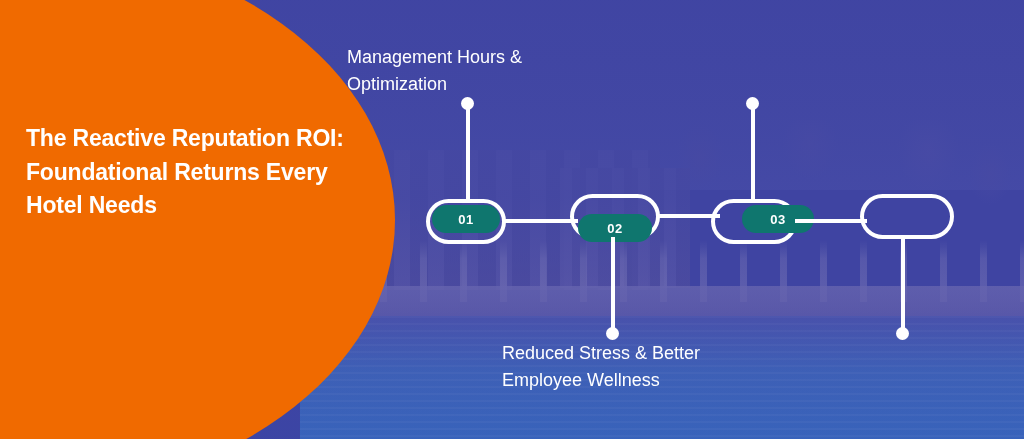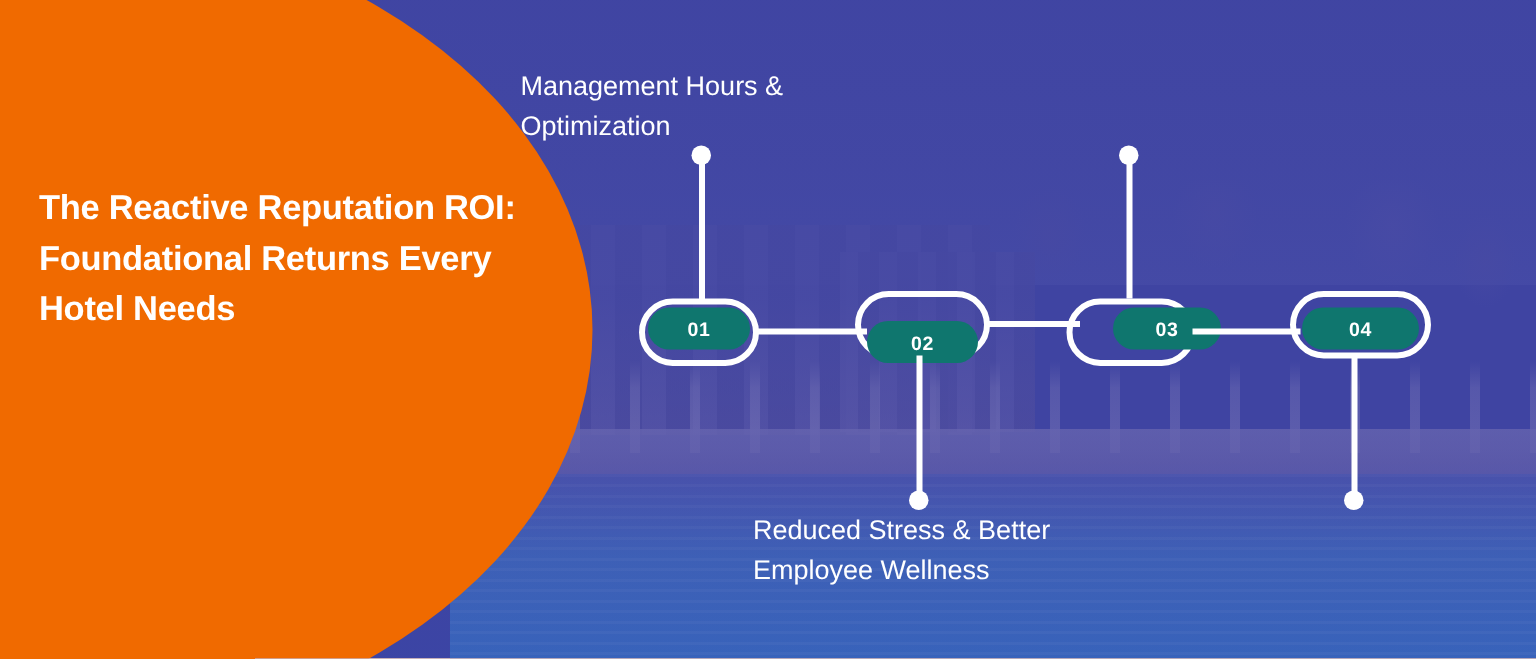--- a/index.html
+++ b/index.html
@@ -216,21 +216,18 @@
     <div class="seg seg-v" style="left:751px; top:104px; height:95px;"></div>
 
     <div class="ring" style="left:711px; top:199px; width:86px; height:45px;"></div>
     <div class="pill" style="left:718px; top:205px; width:72px; height:28px;margin-left:24px;">
       <span>03</span>
     </div>
 
     <div class="seg seg-h" style="left:795px; top:219px; width:72px;"></div>
 
     <div class="ring" style="left:860px; top:194px; width:94px; height:45px;"></div>
-    <div class="pill" style="left:868px; top:205px; width:78px; height:28px;">
-      <span>04</span>
-    </div>
 
     <div class="seg seg-v" style="left:901px; top:237px; height:94px;"></div>
     <div class="node-dot" style="left:896px; top:327px;"></div>
 
   </div>
 </div>
 
 </body></html>

